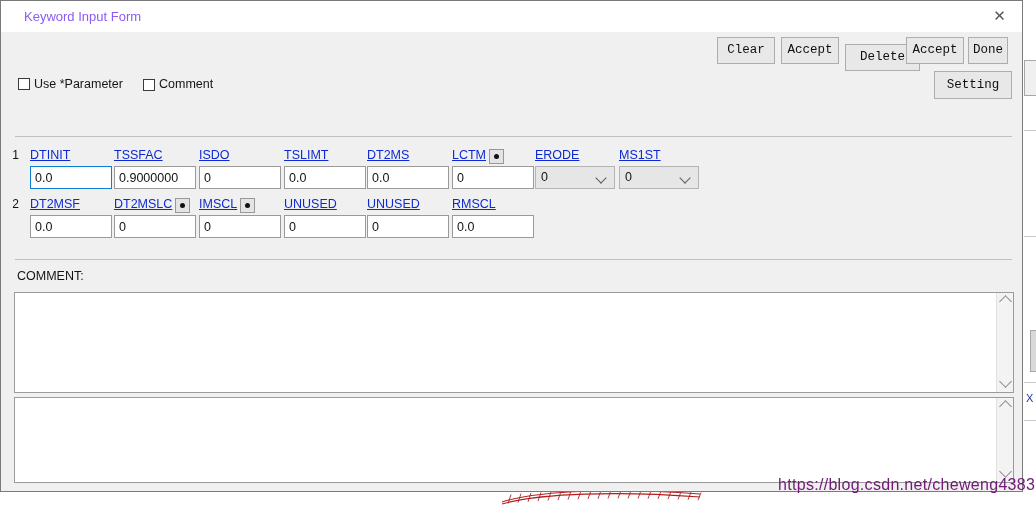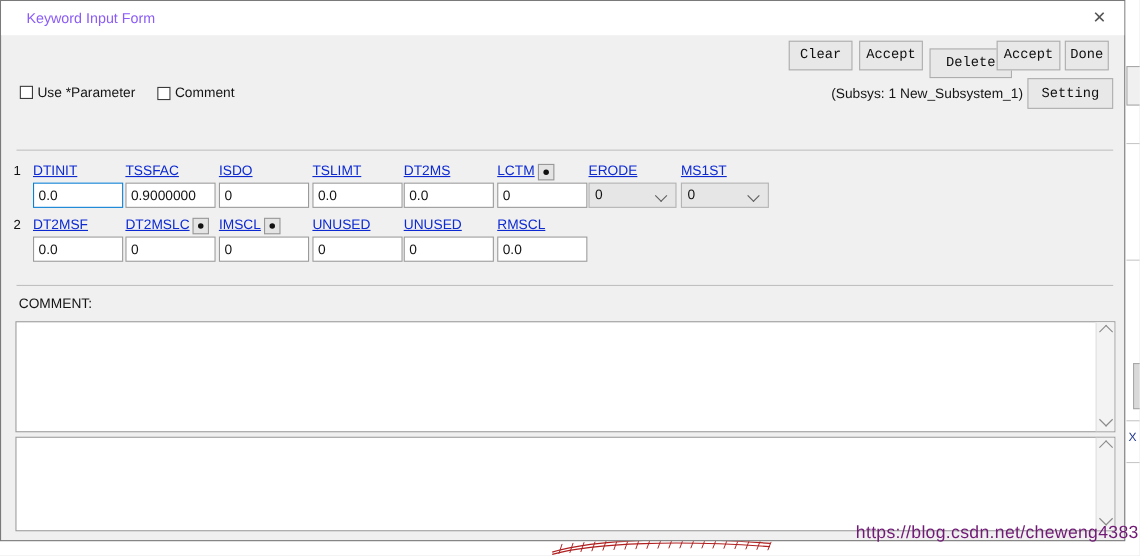--- a/index.html
+++ b/index.html
@@ -321,21 +321,20 @@
     <div id="close-btn">✕</div>
   </div>
 
   <button class="btn" id="btn-clear">Clear</button>
   <button class="btn" id="btn-accept">Accept</button>
   <button class="btn" id="btn-delete">Delete</button>
   <button class="btn" id="btn-default">Accept</button>
   <button class="btn" id="btn-done">Done</button>
   <button class="btn" id="btn-setting">Setting</button>
 
-  <div id="subsys-label">(Subsys: 1 New_Subsystem_1)</div>
 
   <div class="cbox-wrap" id="cb-useparam">
     <span class="cbox"></span>
     <span>Use *Parameter</span>
   </div>
   <div class="cbox-wrap" id="cb-comment">
     <span class="cbox"></span>
     <span>Comment</span>
   </div>
 

